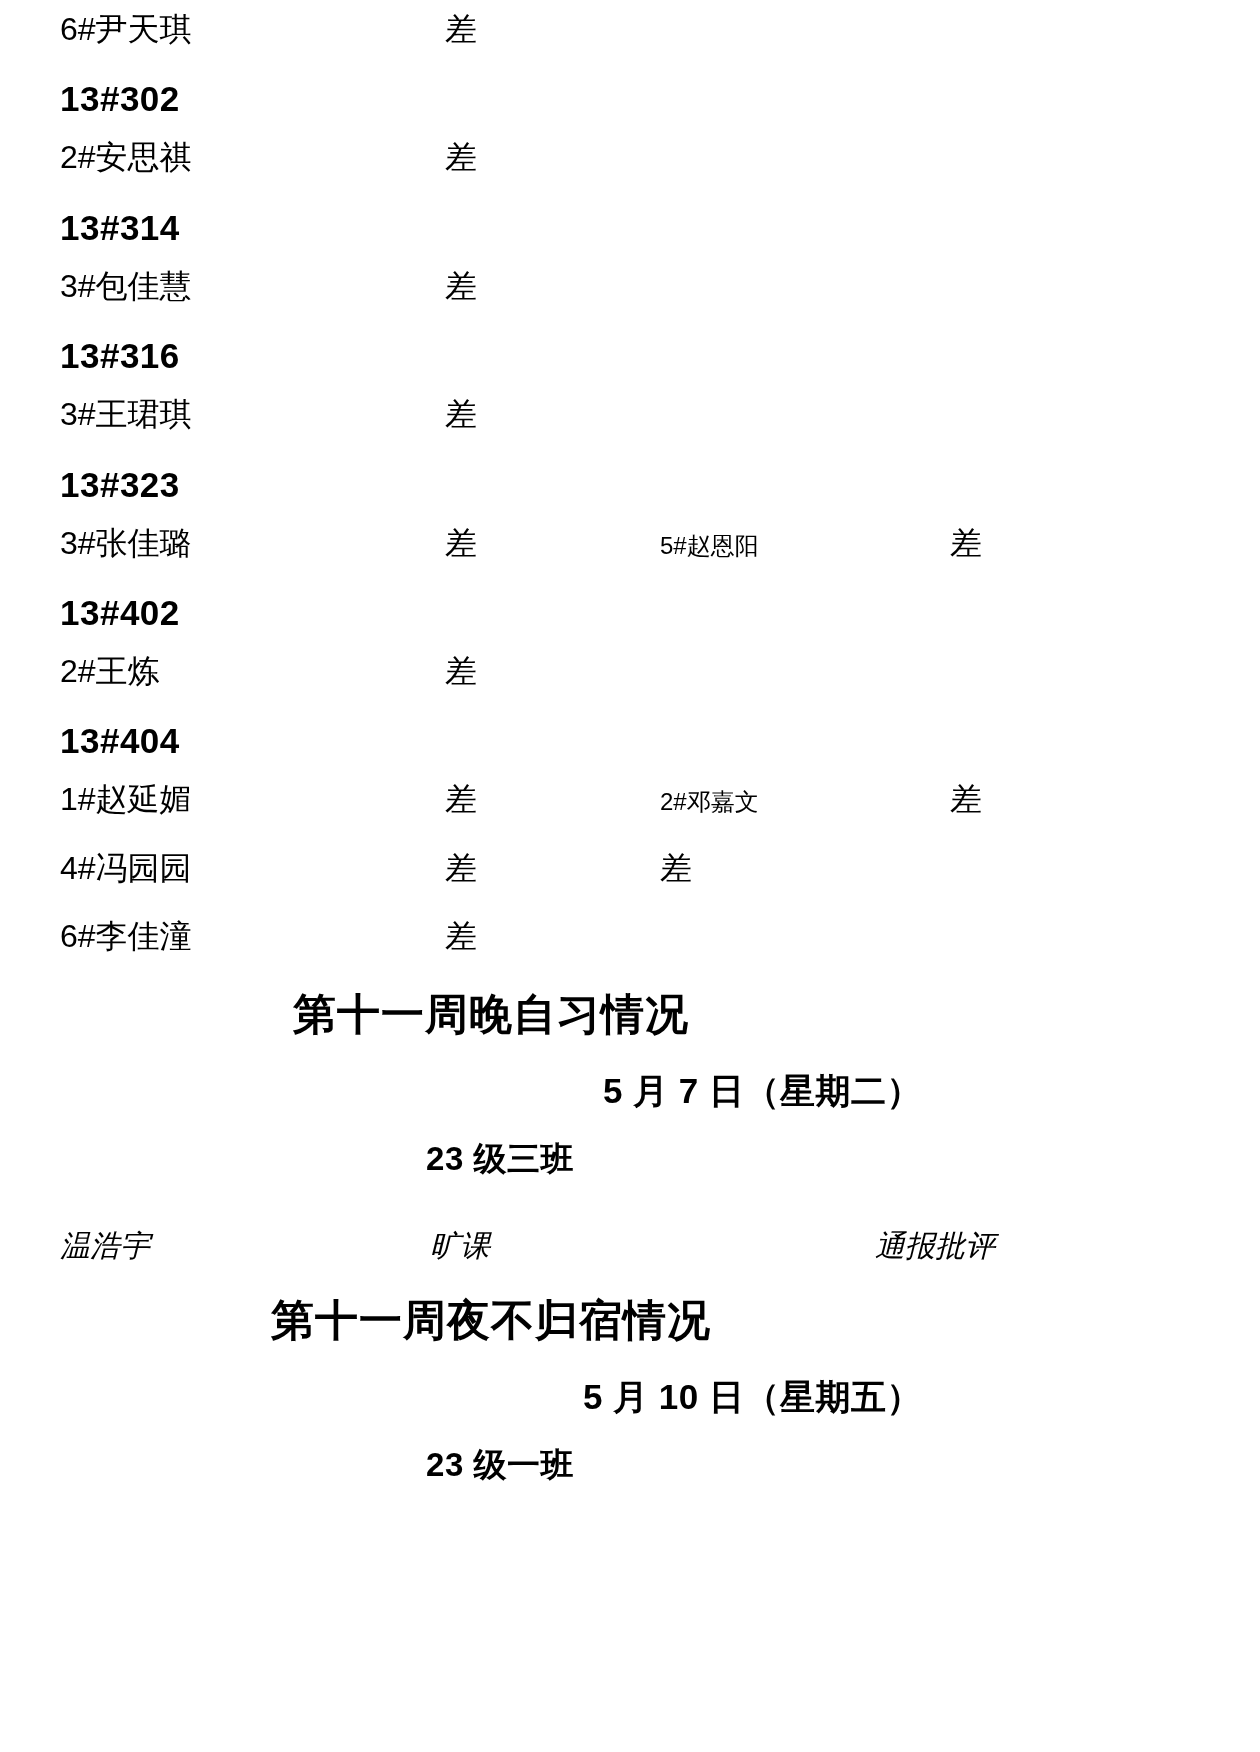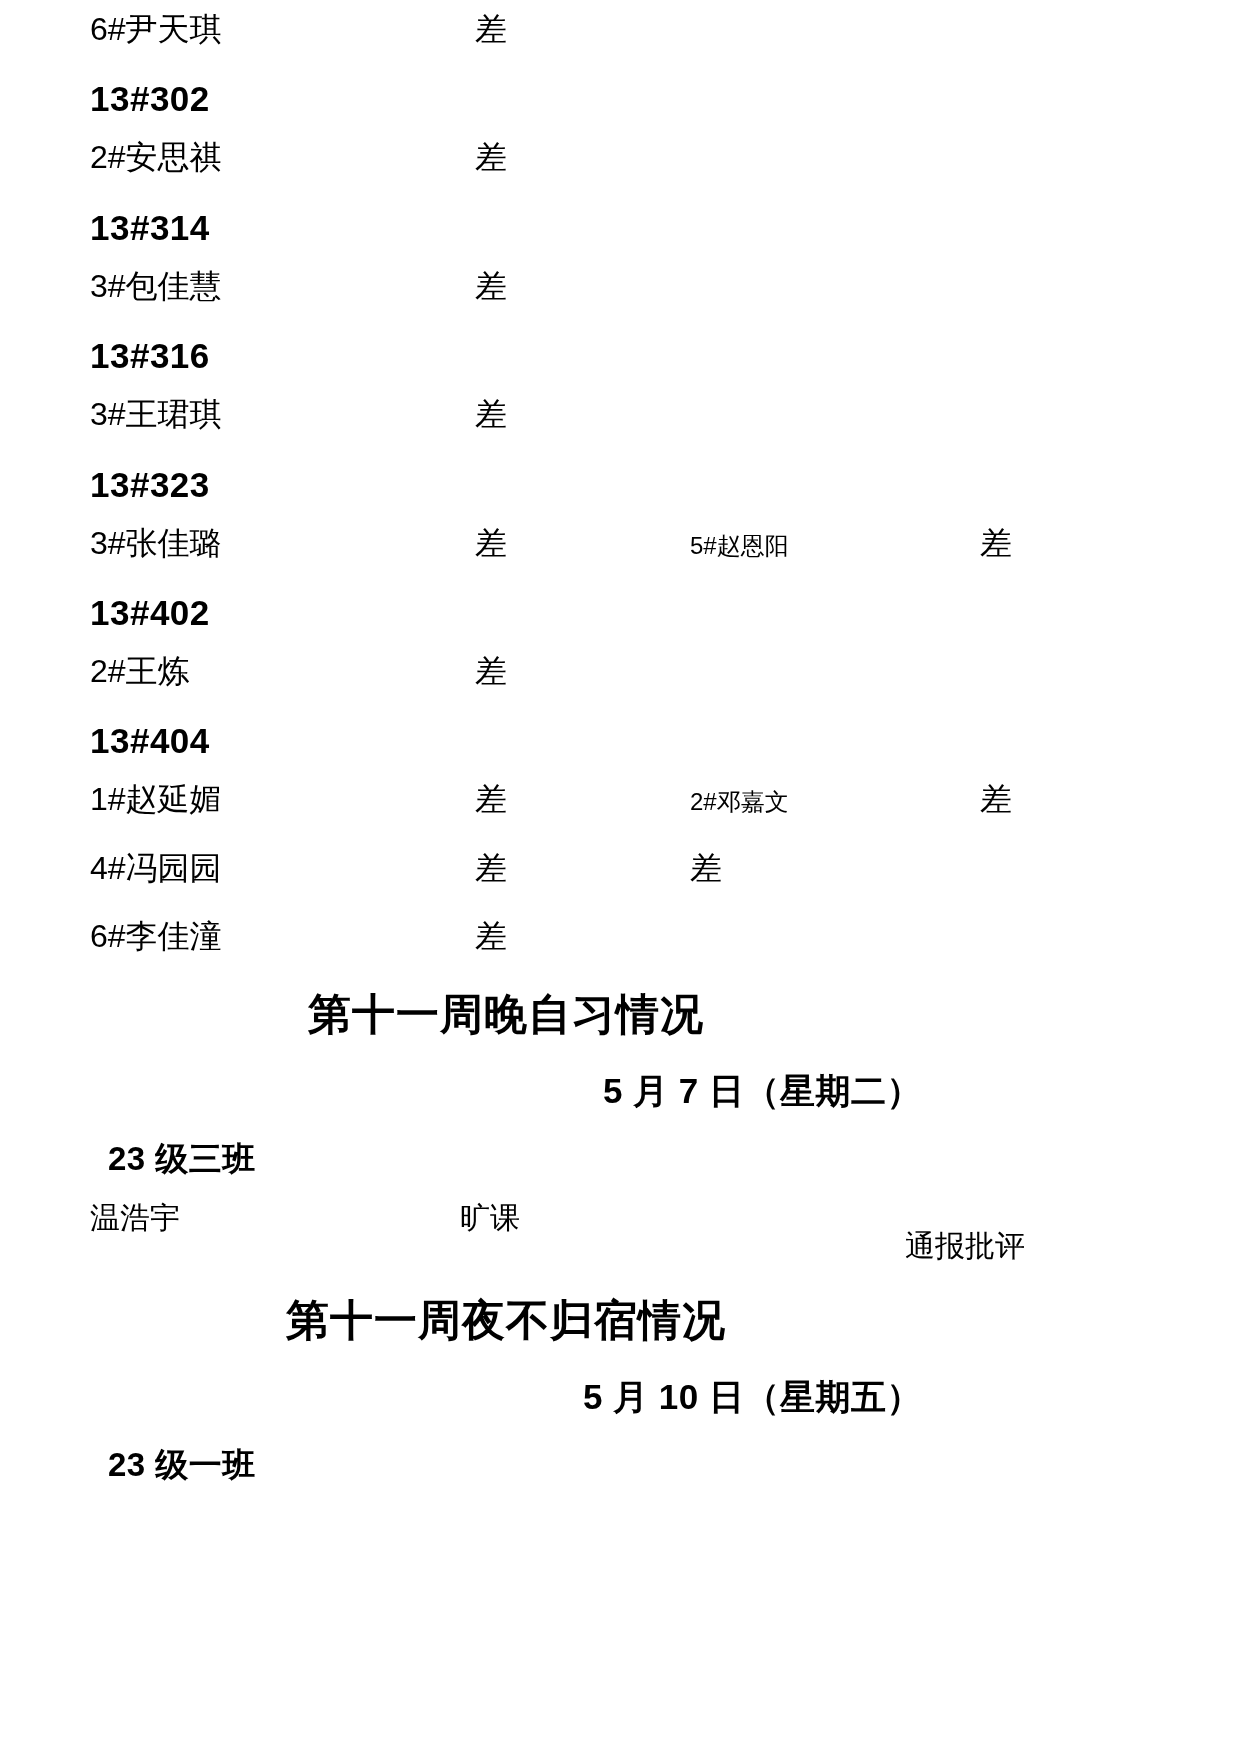--- a/index.html
+++ b/index.html
@@ -11,21 +11,21 @@
     width: 1260px;
     min-height: 1752px;
     font-family: "Liberation Sans", sans-serif;
     color: #000000;
     -webkit-font-smoothing: antialiased;
   }
   .page {
     width: 1012px;
     min-height: 1752px;
     box-sizing: border-box;
-    padding: 10px 90px 0 90px;
+    padding: 10px 90px 0 60px;
     position: relative;
   }
   .room-heading {
     font-size: 35px;
     font-weight: bold;
     letter-spacing: 0.5px;
     margin: 26px 0 18px 0;
     line-height: 1.2;
   }
   .entry-row {
@@ -65,27 +65,29 @@
     font-weight: bold;
     letter-spacing: 0.5px;
     margin: 24px 0 20px 0;
     text-align: right;
   }
   .class-heading {
     font-size: 33px;
     font-weight: bold;
     letter-spacing: 0.5px;
     margin: 22px 0 18px 18px;
+    text-align: center;
   }
   .note-row {
     display: flex;
-    align-items: flex-start;
+    align-items: flex-end;
     margin: 0 0 22px 0;
     font-size: 30px;
     line-height: 1.2;
+    font-style: italic;
   }
   .note-row .n-name {
     width: 370px;
     flex: 0 0 auto;
   }
   .note-row .n-reason {
     width: 445px;
     flex: 0 0 auto;
   }
   .note-row .n-action {

